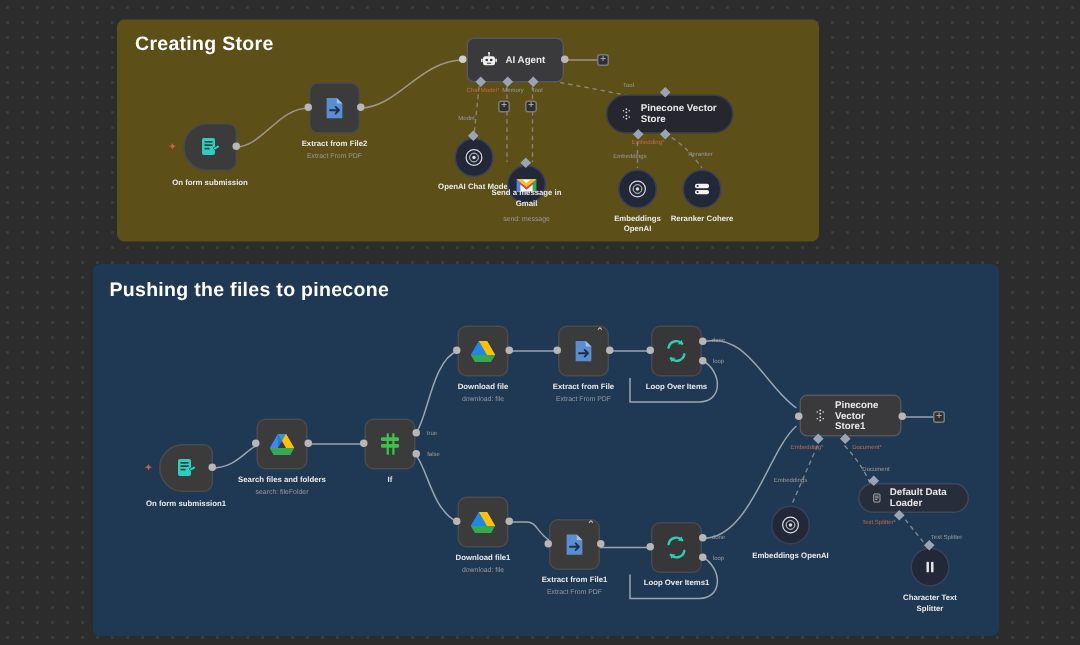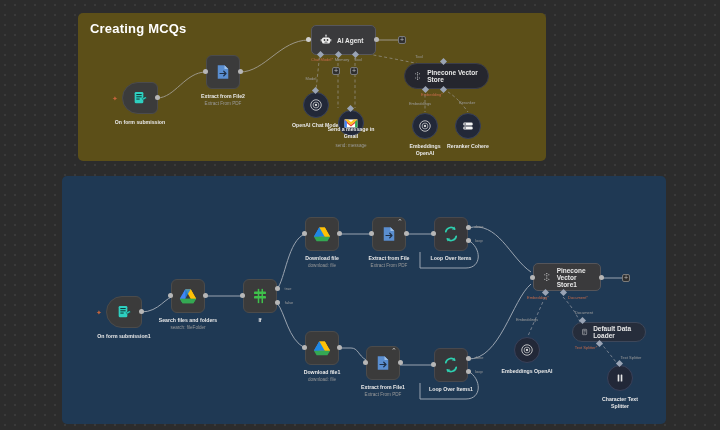--- a/index.html
+++ b/index.html
@@ -75,23 +75,24 @@
   }
   .conn-lbl.red{color:#c46a4a;}
   svg.wires{position:absolute;left:0;top:0;width:720px;height:430px;pointer-events:none;}
 </style>
 </head>
 <body>
 
 <div class="canvas">
 
   <div class="panel" id="panel-mcq"></div>
-  <div class="panel-title" id="title-mcq">Creating MCQs</div>
+  <div class="panel-title" id="title-mcq">Creating Store</div>
 
   <div class="panel" id="panel-pine"></div>
+  <div class="panel-title" id="title-pine">Pushing the files to pinecone</div>
 
   <svg class="wires">
     <g fill="none" stroke="#9b9687" stroke-width="1">
 
       <path d="M157,98 C175,98 185,72 206,72"></path>
 
       <path d="M240,72 C265,72 280,40 309,40"></path>
 
       <path d="M376,40 L398,40"></path>
     </g>

